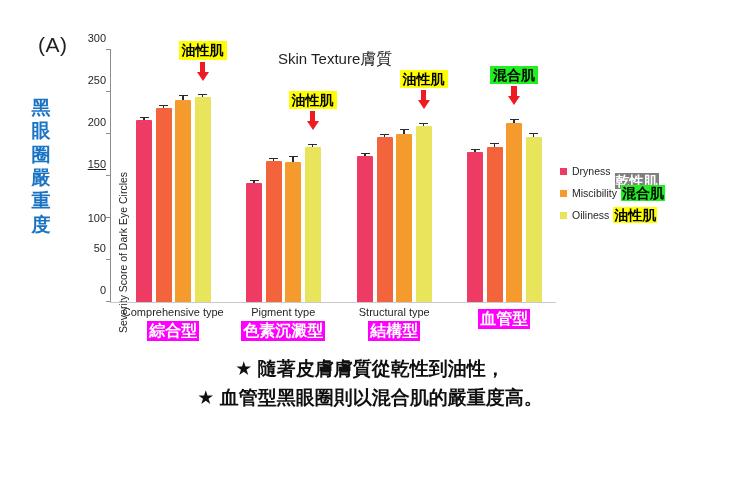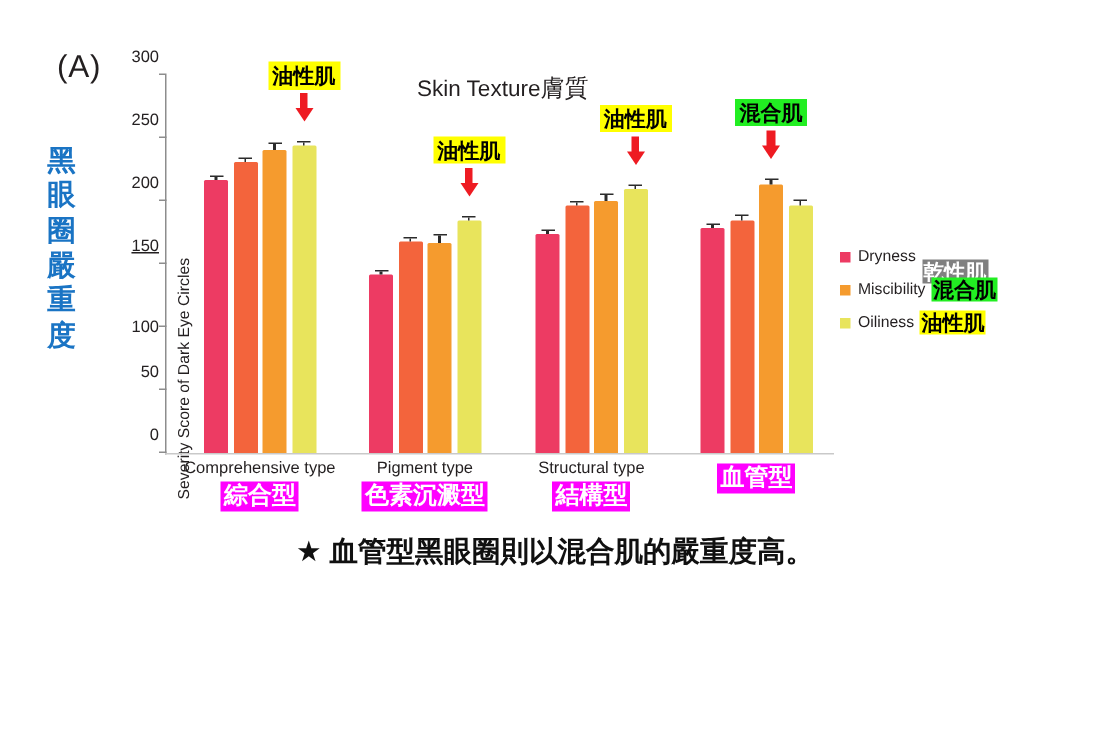--- a/index.html
+++ b/index.html
@@ -256,17 +256,18 @@
         <span class="legend-cn cn-green">混合肌</span>
       </div>
       <div class="legend-row">
         <span class="swatch" style="background: rgb(232, 228, 92);"></span>
         <span class="legend-en">Oiliness</span>
         <span class="legend-cn cn-yellow">油性肌</span>
       </div>
     </div>
 
   <div class="caption" id="caption">
+      <div>★ 隨著皮膚膚質從乾性到油性，</div>
       <div>★ 血管型黑眼圈則以混合肌的嚴重度高。</div>
     </div>
 
 
 </div>
 
 </body></html>

